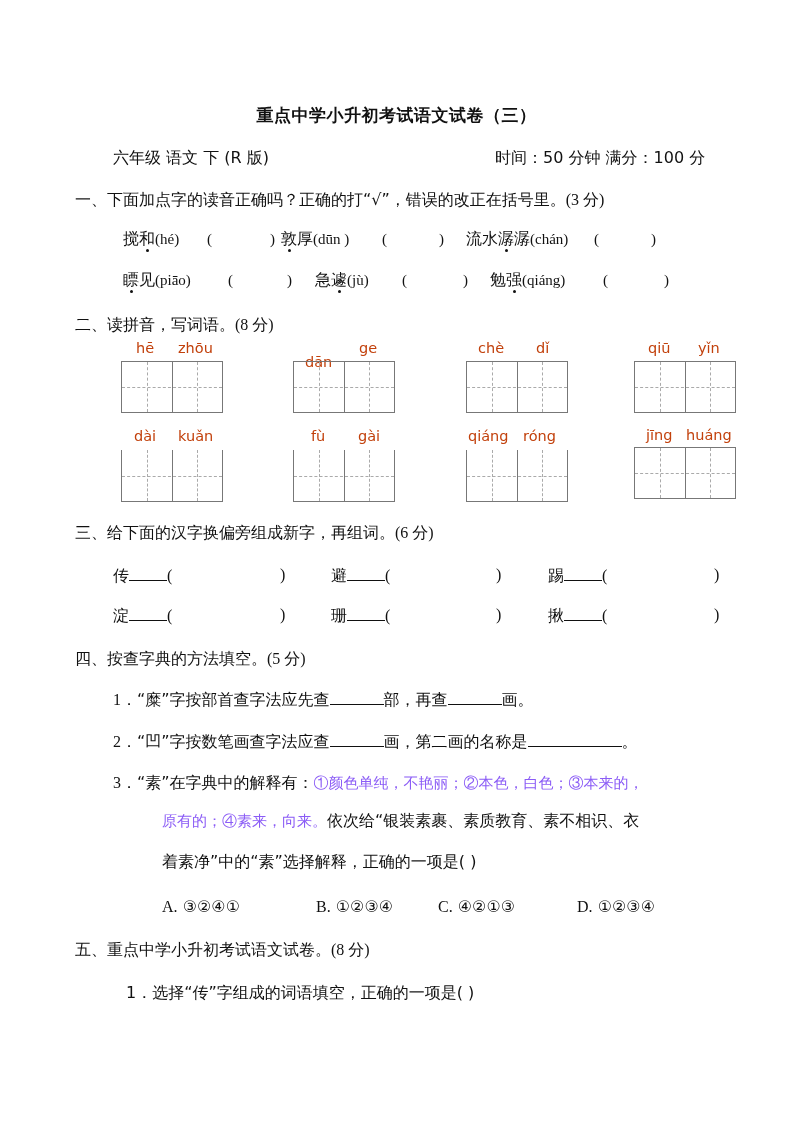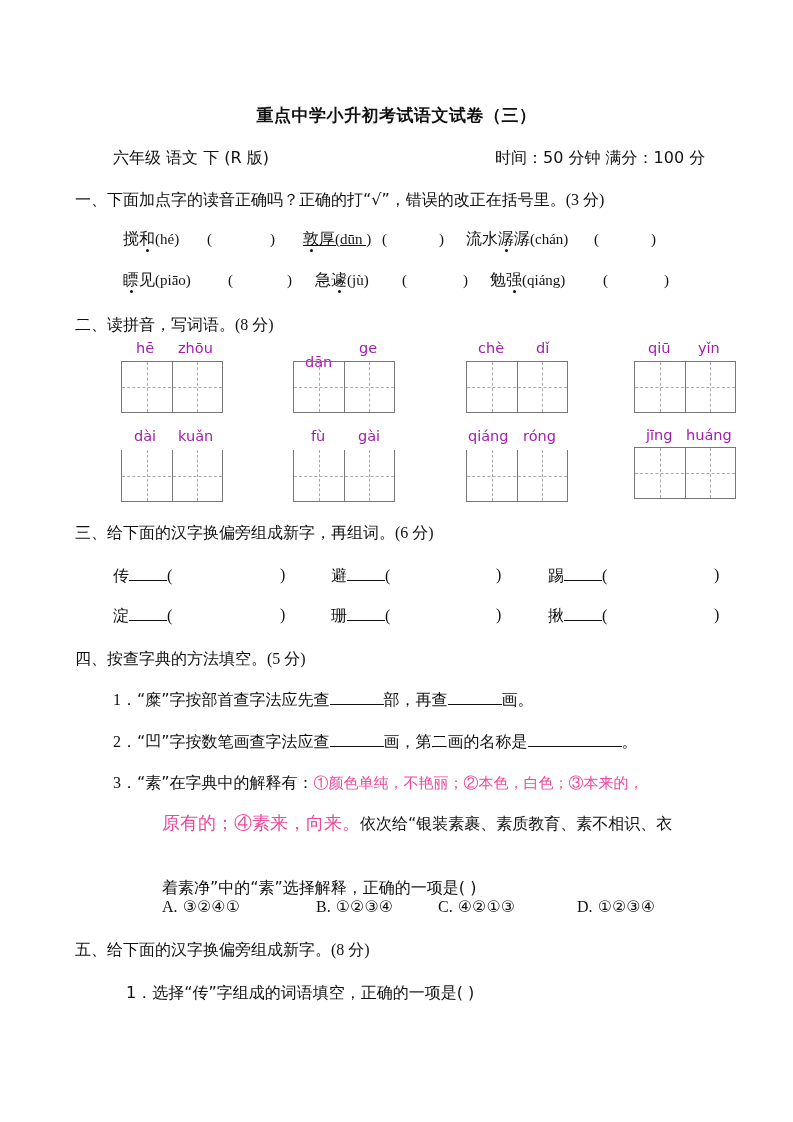--- a/index.html
+++ b/index.html
@@ -3,26 +3,26 @@
 <meta charset="utf-8">
 <style>
   html, body { margin:0; padding:0; background:#ffffff; }
   body { width:793px; height:1122px; position:relative; overflow:hidden;
          font-family:"DejaVu Sans", sans-serif; color:#111; }
   .abs { position:absolute; white-space:nowrap; }
   .title { left:0; width:793px; top:104px; text-align:center; font-size:17px; font-weight:bold; letter-spacing:0.5px; }
   .meta { top:148px; font-size:16px; }
   .sec { font-size:16px; }
   .serif { font-family:"Liberation Serif", serif; }
-  .light { color:#ec4899; }
+  .light { color:#8b5cf6; }
   .dot { position:relative; }
   .dot::after { content:""; position:absolute; left:50%; bottom:-4px; width:3px; height:3px; margin-left:-1.5px; background:#111; border-radius:50%; }
   .q1 { font-size:16px; }
   .q1 .p { font-family:"Liberation Serif", serif; font-size:15px; }
-  .py { font-size:14.5px; font-family:"DejaVu Sans", sans-serif; color:#a21caf; }
+  .py { font-size:14.5px; font-family:"DejaVu Sans", sans-serif; color:#c2410c; }
   .grid { position:absolute; border:1.5px solid #777; box-sizing:border-box; width:102px; height:52px; }
   .grid.open { border-top:none; }
   .grid .c { position:absolute; top:0; bottom:0; left:50px; border-left:1.5px solid #777; }
   .grid .vd1 { position:absolute; top:0; bottom:0; left:25px; border-left:1px dashed #aaa; }
   .grid .vd2 { position:absolute; top:0; bottom:0; left:75px; border-left:1px dashed #aaa; }
   .grid .hd { position:absolute; left:0; right:0; top:50%; border-top:1px dashed #aaa; }
   .row3 { font-size:16px; }
   .row3 .blank { display:inline-block; width:38px; border-bottom:1px solid #111; height:14px; vertical-align:baseline; }
   .q4 { font-size:16px; }
   .u { display:inline-block; border-bottom:1px solid #111; height:14px; }
@@ -37,21 +37,21 @@
 
 <div class="abs sec" style="left:75px; top:190px;">
   <span>一、下面加点字的读音正确吗？正确的打“√”，错误的改正在括号里。</span><span class="serif">(3 分)</span>
 </div>
 
 <div class="abs q1" style="left:123px; top:229px;">
   <span>搅</span><span class="dot">和</span><span></span><span class="p">(hé)</span>
 </div>
 <div class="abs q1" style="left:207px; top:229px;"><span class="p">(</span><span style="display:inline-block;width:58px;"></span><span class="p">)</span></div>
 
-<div class="abs q1" style="left:303px; top:229px;text-decoration:underline;">
+<div class="abs q1" style="left:281px; top:229px;">
   <span></span><span class="dot">敦</span><span>厚</span><span class="p">(dūn )</span>
 </div>
 <div class="abs q1" style="left:382px; top:229px;"><span class="p">(</span><span style="display:inline-block;width:52px;"></span><span class="p">)</span></div>
 
 <div class="abs q1" style="left:466px; top:229px;">
   <span>流水</span><span class="dot">潺</span><span>潺</span><span class="p">(chán)</span>
 </div>
 <div class="abs q1" style="left:594px; top:229px;"><span class="p">(</span><span style="display:inline-block;width:52px;"></span><span class="p">)</span></div>
 
 <div class="abs q1" style="left:123px; top:270px;">
@@ -166,25 +166,25 @@
 <div class="abs q4" style="left:113px; top:690px;">
   <span class="serif">1．</span><span>“糜”字按部首查字法应先查</span><span class="u" style="width:54px;"></span><span>部，再查</span><span class="u" style="width:54px;"></span><span>画。</span>
 </div>
 <div class="abs q4" style="left:113px; top:732px;">
   <span class="serif">2．</span><span>“凹”字按数笔画查字法应查</span><span class="u" style="width:54px;"></span><span>画，第二画的名称是</span><span class="u" style="width:94px;"></span><span>。</span>
 </div>
 <div class="abs q4" style="left:113px; top:773px;">
   <span class="serif">3．</span><span>“素”在字典中的解释有：</span><span class="light" style="font-family:'DejaVu Serif',serif;font-size:15px;">①颜色单纯，不艳丽；②本色，白色；③本来的，</span>
 </div>
 <div class="abs q4" style="left:162px; top:811px;">
-  <span class="light" style="font-family:'DejaVu Serif',serif;font-size:18px;">原有的；④素来，向来。</span><span>依次给“银装素裹、素质教育、素不相识、衣</span>
+  <span class="light" style="font-family:'DejaVu Serif',serif;font-size:15px;">原有的；④素来，向来。</span><span>依次给“银装素裹、素质教育、素不相识、衣</span>
 </div>
-<div class="abs q4" style="left:162px; top:878px;">着素净”中的“素”选择解释，正确的一项是(        )</div>
+<div class="abs q4" style="left:162px; top:852px;">着素净”中的“素”选择解释，正确的一项是(        )</div>
 
 <div class="abs opt" style="left:162px; top:897px;"><span class="serif">A.</span> <span>③②④①</span></div>
 <div class="abs opt" style="left:316px; top:897px;"><span class="serif">B.</span> <span>①②③④</span></div>
 <div class="abs opt" style="left:438px; top:897px;"><span class="serif">C.</span> <span>④②①③</span></div>
 <div class="abs opt" style="left:577px; top:897px;"><span class="serif">D.</span> <span>①②③④</span></div>
 
 <div class="abs sec" style="left:75px; top:940px;">
-  <span>五、给下面的汉字换偏旁组成新字。</span><span class="serif">(8 分)</span>
+  <span>五、重点中学小升初考试语文试卷。</span><span class="serif">(8 分)</span>
 </div>
 <div class="abs q4" style="left:113px; top:983px;margin-left:13px;">1．选择“传”字组成的词语填空，正确的一项是(        )</div>
 
 </body></html>

